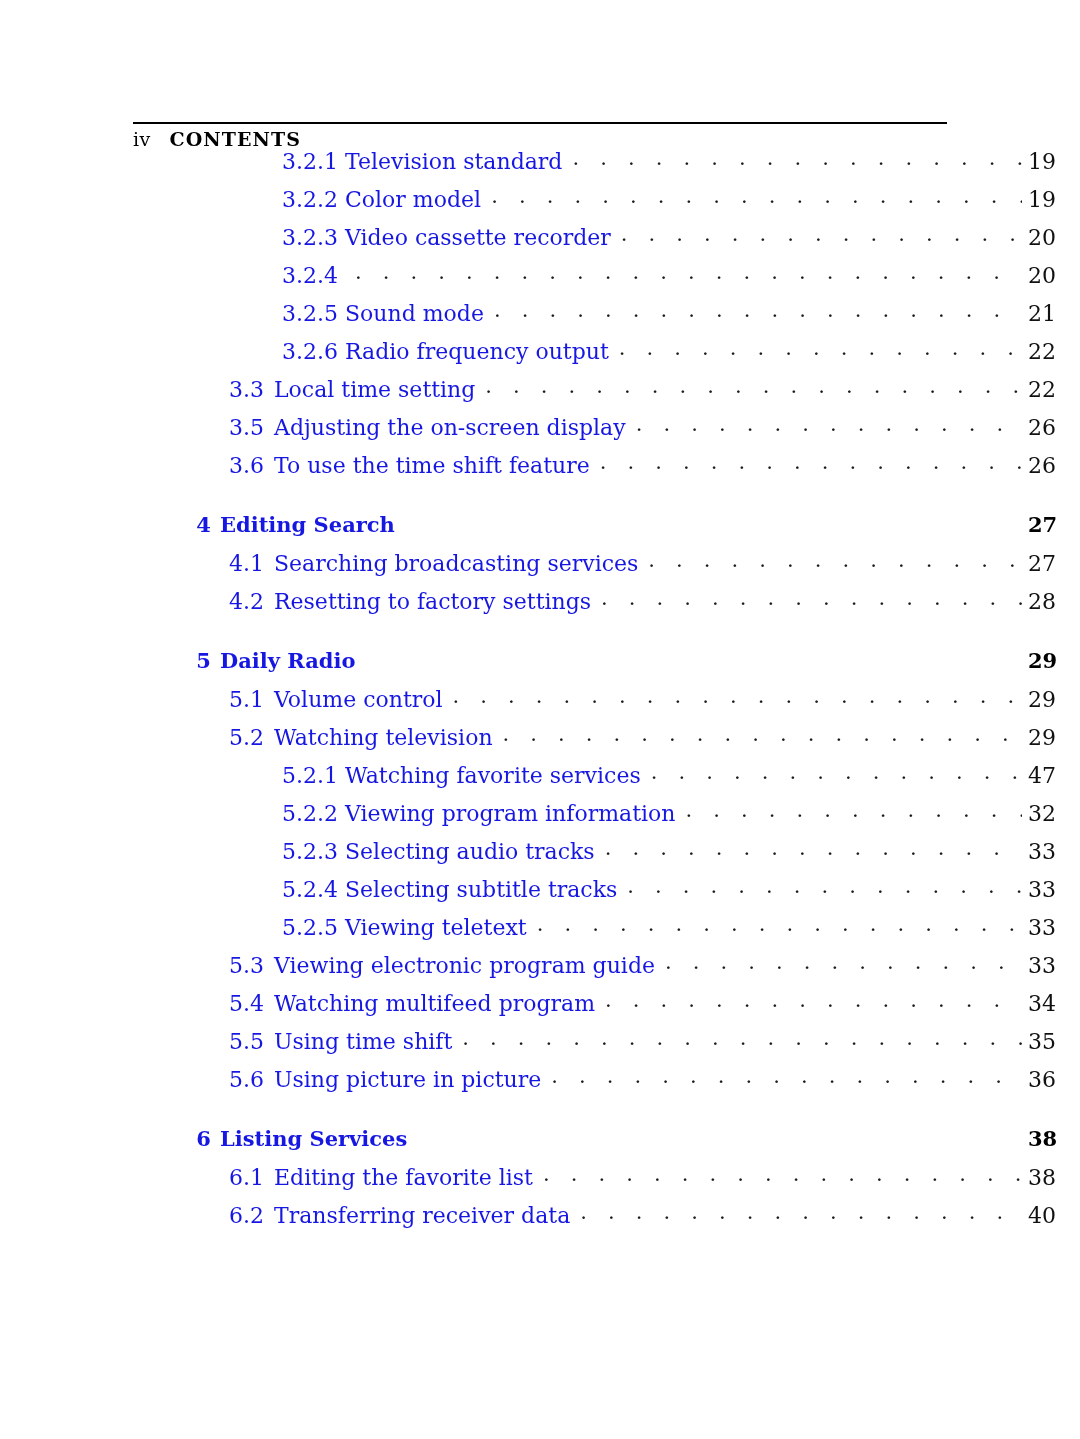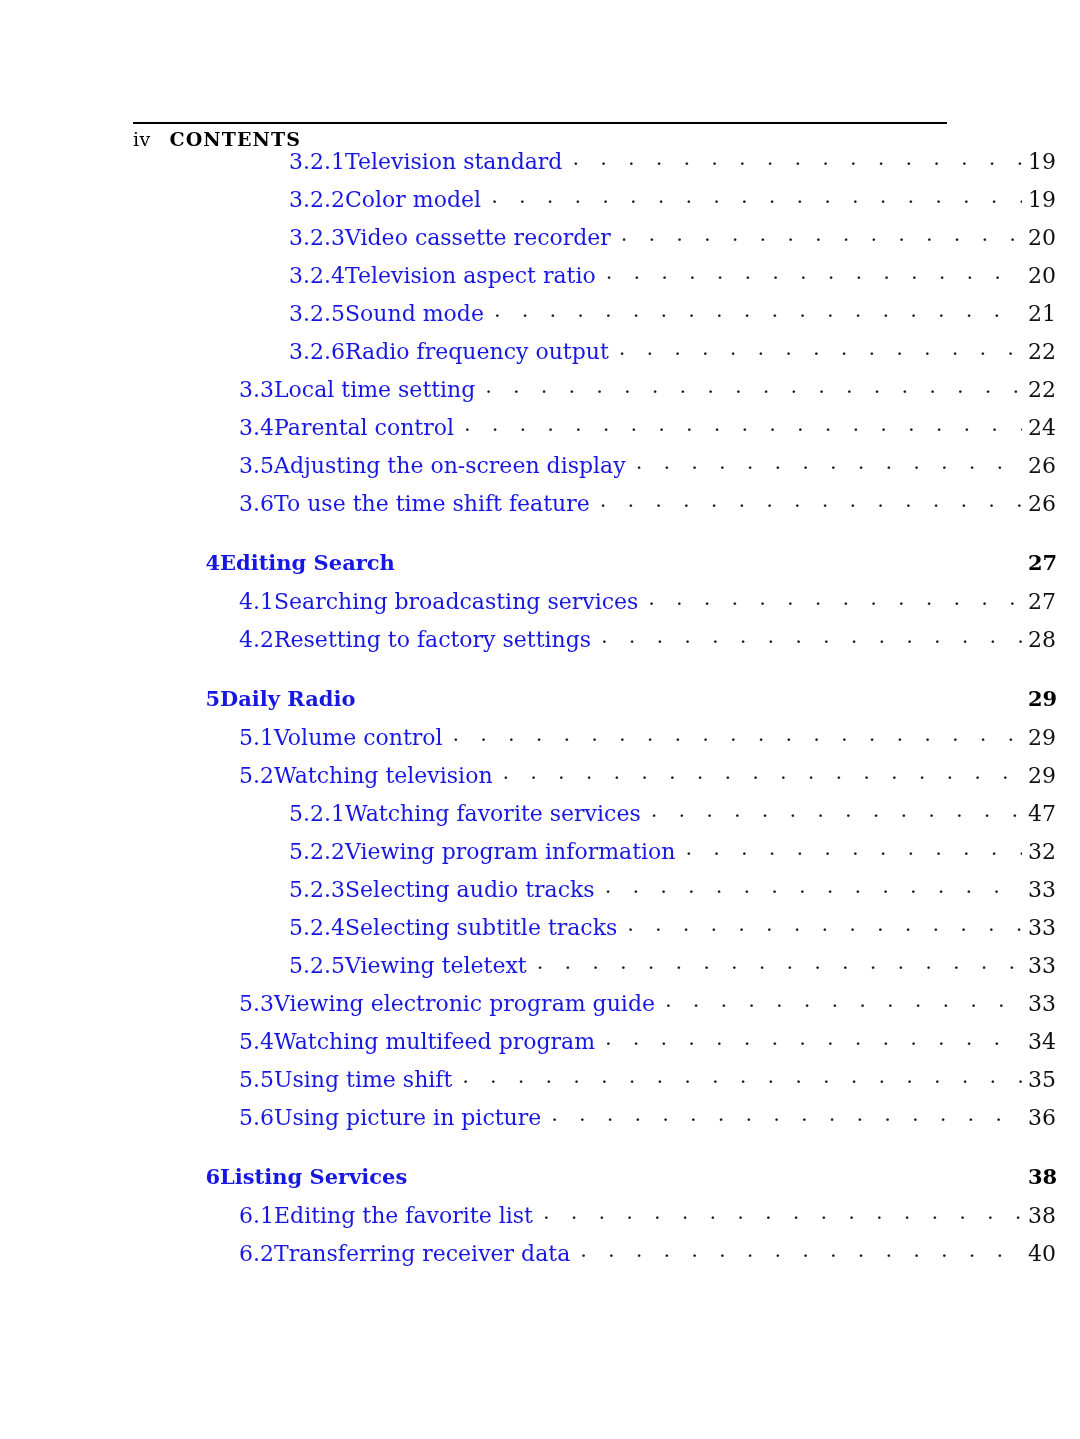--- a/index.html
+++ b/index.html
@@ -68,21 +68,21 @@
     height: 38px;
     color: #1717e2;
   }
   .toc-entry.gap-before {
     margin-top: 22px;
   }
 
   
   .ent-num {
     flex: 0 0 auto;
-    text-align: right;
+    text-align: center;
     white-space: nowrap;
   }
   
   .ent-title {
     flex: 0 0 auto;
     white-space: nowrap;
     text-align: right;
   }
   
   .ent-leader {
@@ -181,47 +181,40 @@
         <span class="ent-page">19</span>
       </div>
       <div class="toc-entry lvl-subsection">
         <span class="ent-num">3.2.3</span>
         <span class="ent-title">Video cassette recorder</span>
         <span class="ent-leader"></span>
         <span class="ent-page">20</span>
       </div>
       <div class="toc-entry lvl-subsection">
         <span class="ent-num">3.2.4</span>
-        <span class="ent-title">Television aspect ratio</span>
         <span class="ent-leader"></span>
         <span class="ent-page">20</span>
       </div>
       <div class="toc-entry lvl-subsection">
         <span class="ent-num">3.2.5</span>
         <span class="ent-title">Sound mode</span>
         <span class="ent-leader"></span>
         <span class="ent-page">21</span>
       </div>
       <div class="toc-entry lvl-subsection">
         <span class="ent-num">3.2.6</span>
         <span class="ent-title">Radio frequency output</span>
         <span class="ent-leader"></span>
         <span class="ent-page">22</span>
       </div>
       <div class="toc-entry lvl-section">
         <span class="ent-num">3.3</span>
         <span class="ent-title">Local time setting</span>
         <span class="ent-leader"></span>
         <span class="ent-page">22</span>
-      </div>
-      <div class="toc-entry lvl-section">
-        <span class="ent-num">3.4</span>
-        <span class="ent-title">Parental control</span>
-        <span class="ent-leader"></span>
-        <span class="ent-page">24</span>
       </div>
       <div class="toc-entry lvl-section">
         <span class="ent-num">3.5</span>
         <span class="ent-title">Adjusting the on-screen display</span>
         <span class="ent-leader"></span>
         <span class="ent-page">26</span>
       </div>
       <div class="toc-entry lvl-section">
         <span class="ent-num">3.6</span>
         <span class="ent-title">To use the time shift feature</span>

